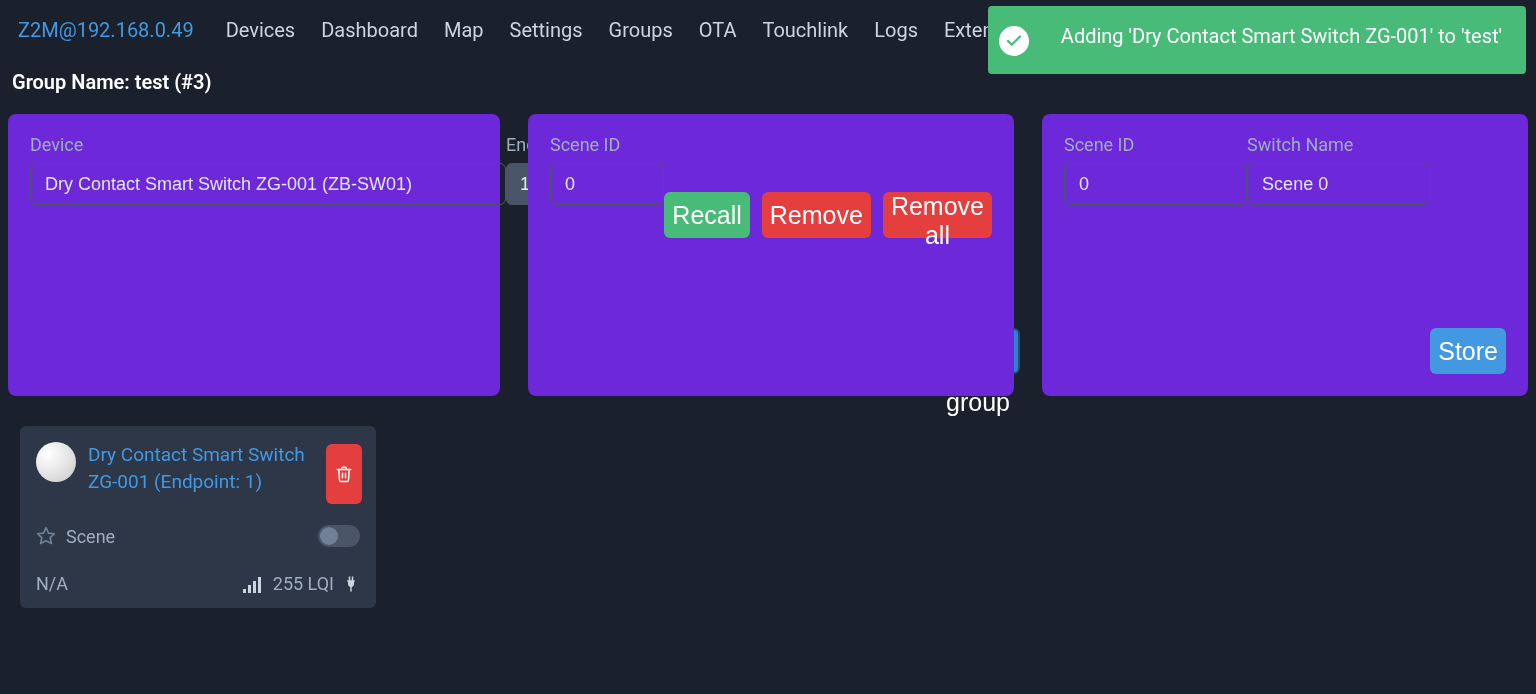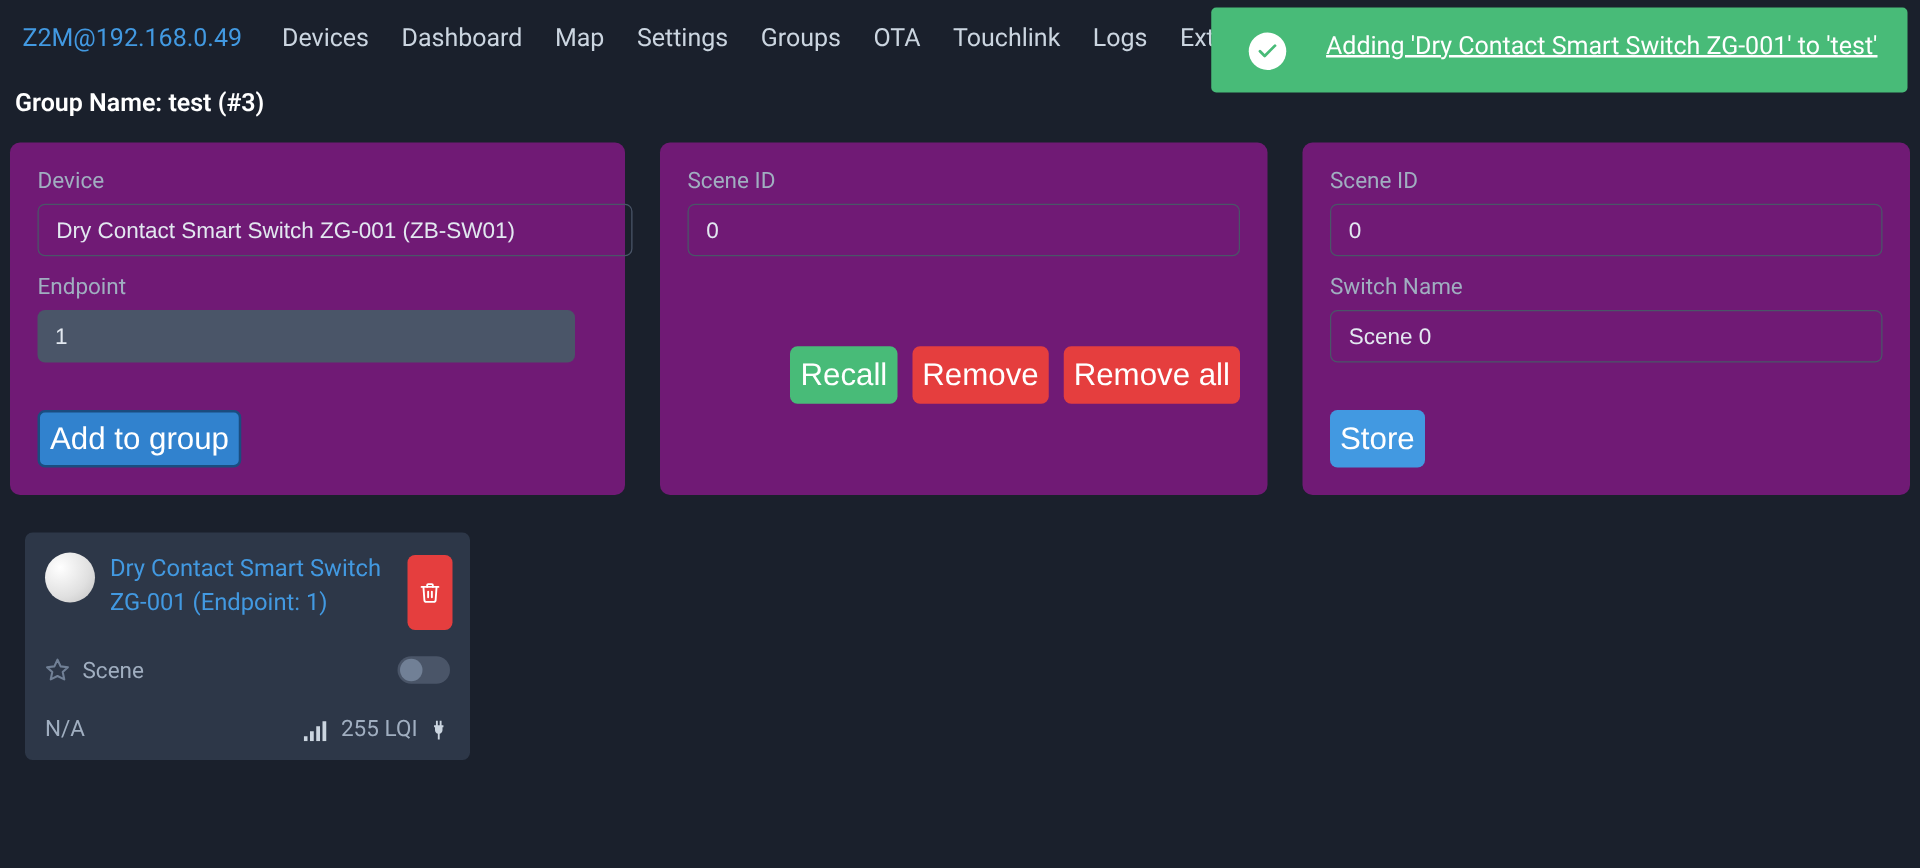--- a/index.html
+++ b/index.html
@@ -33,37 +33,37 @@
     width: 150px; height: 40px; background: transparent;
     border: 1px solid #4a5568; border-radius: 5px; padding: 0 12px;
     color: #718096; font-size: 18px;
   }
 
   
   .toast {
     position: absolute; top: 6px; right: 10px;
     background: #48bb78; color: #fff;
     display: flex; align-items: flex-start; gap: 32px;
-    padding: 18px 24px 18px 30px; border-radius: 4px;
-    min-width: 360px; font-size: 20px; z-index: 100; text-decoration: underline;
+    padding: 18px 24px 18px 11px; border-radius: 4px;
+    min-width: 360px; font-size: 20px; z-index: 100;
   }
   .toast .check {
     width: 30px; height: 30px; border-radius: 50%; background: #fff;
     display: flex; align-items: center; justify-content: center;
     color: #48bb78; flex-shrink: 0; margin-top: 2px;
   }
 
   
   .main { padding: 10px 8px 10px 8px; }
   .group-title { color: #fff; font-size: 20px; font-weight: 600; padding-left: 4px; }
 
   .panels { display: flex; gap: 28px; margin-top: 20px; }
   .panel {
-    background: #701a75; border-radius: 8px; padding: 20px 22px 22px 22px;
-    display: flex; flex-direction: column;
+    background: #6d28d9; border-radius: 8px; padding: 20px 22px 22px 22px;
+    display: flex; flex-direction: row;
   }
   .panel-1 { width: 492px; height: 282px; }
   .panel-2 { width: 490px; height: 282px; }
   .panel-3 { width: 490px; height: 282px; }
 
   .label { color: #a0aec0; font-size: 18px; margin-bottom: 8px; }
   .select, .input {
     width: 100%; height: 42px; background: transparent;
     border: 1px solid #4a5568; border-radius: 6px;
     color: #e2e8f0; font-size: 18px; padding: 0 14px;

